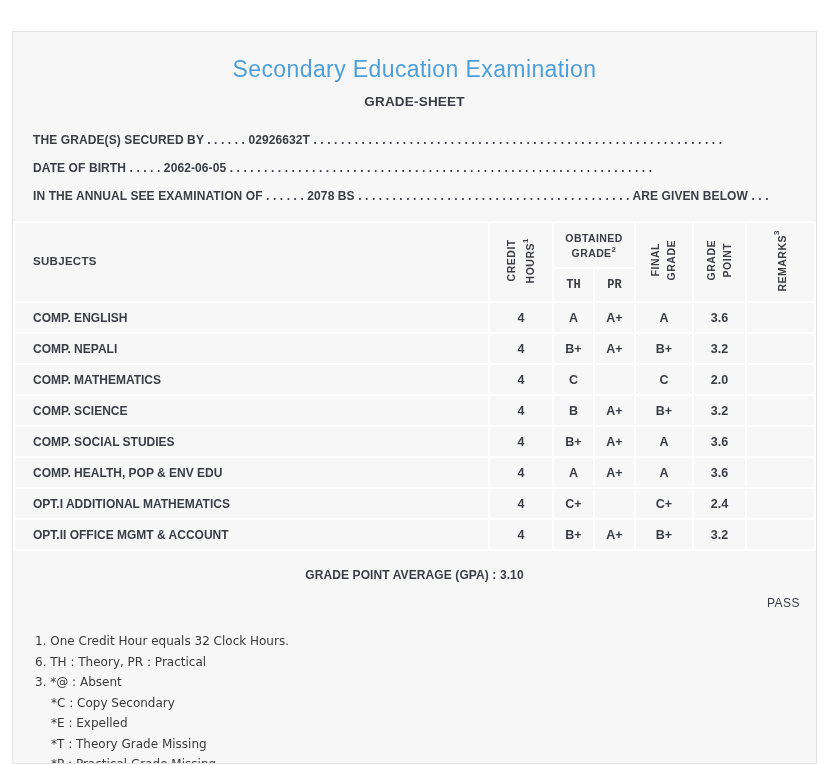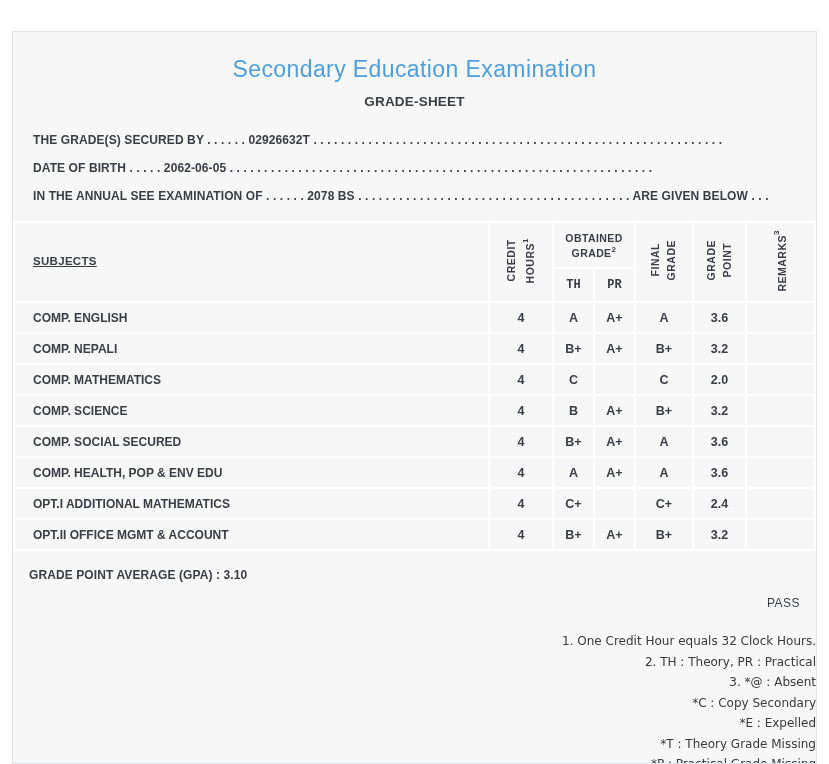--- a/index.html
+++ b/index.html
@@ -62,48 +62,48 @@
     transform: rotate(180deg);
     font-size: 10.5px;
     letter-spacing: 0.5px;
     line-height: 1.5;
     white-space: nowrap;
   }
   .vert .vline { display: block; }
   sup { font-size: 8px; }
 
   td.subject, th.subjects-h { text-align: left; padding-left: 18px; font-size: 12px; }
-  th.subjects-h { font-size: 11.5px; letter-spacing: 0.3px; text-decoration: underline; }
+  th.subjects-h { font-size: 11.5px; letter-spacing: 0.3px; }
   td.val { text-align: center; font-size: 12.5px; }
   tbody td { height: 29px; }
 
   .summary { padding: 0 16px; }
   .gpa-line {
     margin-top: 17px;
-    text-align: left;
+    text-align: center;
     font-size: 12px;
     font-weight: 700;
     letter-spacing: 0.1px;
   }
   .result-line {
     margin-top: 14px;
     text-align: right;
     font-size: 12px;
     font-weight: 400;
     letter-spacing: 0.5px;
   }
 
   .footnotes {
     margin-top: 21px;
     padding-left: 22px;
     font-family: "DejaVu Sans", sans-serif;
     font-size: 12px;
     color: var(--footnote, #3a3a3a);
   }
-  .fn { line-height: 20.5px; text-align: right; }
+  .fn { line-height: 20.5px; }
   .fn.sub { padding-left: 16px; }
 </style>
 </head>
 <body>
 
 <div class="card">
 
   <h1 class="title">Secondary Education Examination</h1>
   <h2 class="subtitle">GRADE-SHEET</h2>
 
@@ -205,21 +205,21 @@
       <tr>
         <td class="subject">COMP. SCIENCE</td>
         <td class="val">4</td>
         <td class="val">B</td>
         <td class="val">A+</td>
         <td class="val">B+</td>
         <td class="val">3.2</td>
         <td class="val"></td>
       </tr>
       <tr>
-        <td class="subject">COMP. SOCIAL SECURED</td>
+        <td class="subject">COMP. SOCIAL STUDIES</td>
         <td class="val">4</td>
         <td class="val">B+</td>
         <td class="val">A+</td>
         <td class="val">A</td>
         <td class="val">3.6</td>
         <td class="val"></td>
       </tr>
       <tr>
         <td class="subject">COMP. HEALTH, POP &amp; ENV EDU</td>
         <td class="val">4</td>
@@ -253,21 +253,21 @@
   <div class="summary">
     <div class="gpa-line">
       <span>GRADE POINT AVERAGE (GPA) :</span>
       <span>3.10</span>
     </div>
     <div class="result-line">PASS</div>
   </div>
 
   <div class="footnotes">
     <div class="fn">1. One Credit Hour equals 32 Clock Hours.</div>
-    <div class="fn">2. TH : Theory, PR : Practical</div>
+    <div class="fn">6. TH : Theory, PR : Practical</div>
     <div class="fn">3. *@ : Absent</div>
     <div class="fn sub">*C : Copy Secondary</div>
     <div class="fn sub">*E : Expelled</div>
     <div class="fn sub">*T : Theory Grade Missing</div>
     <div class="fn sub">*P : Practical Grade Missing</div>
   </div>
 
 </div>
 
 </body></html>

